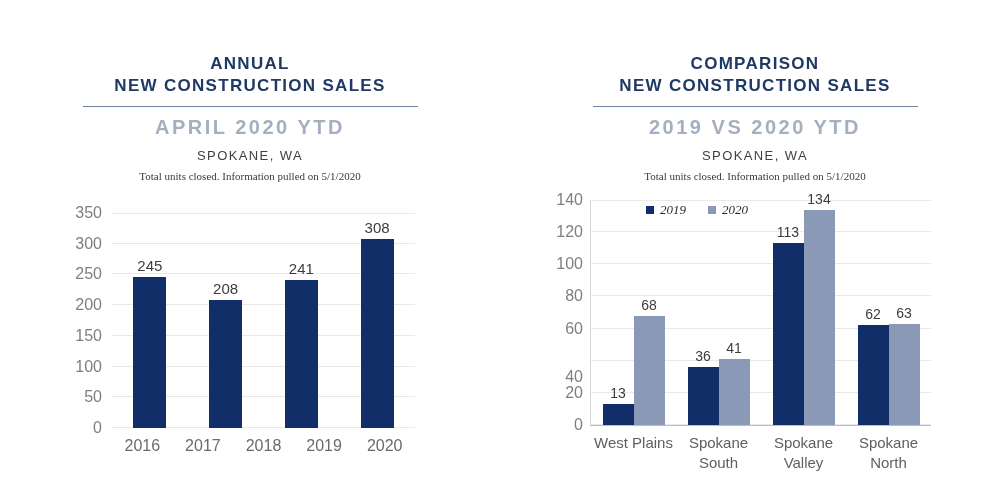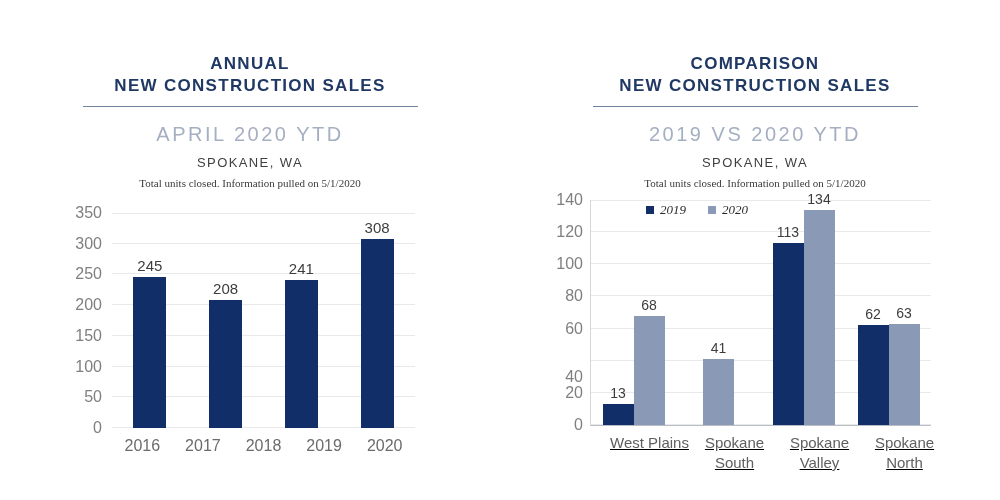--- a/index.html
+++ b/index.html
@@ -9,21 +9,21 @@
   }
 
   
   .hdr { position:absolute; top:53px; text-align:center; }
   #hdr1 { left:40px;  width:420px; }
   #hdr2 { left:545px; width:420px; }
   .chart-title { color:#1f3864; font-size:17px; font-weight:bold; letter-spacing:1.3px; line-height:22px; }
   .rule { height:1px; background:#72839f; margin:9px auto 0 auto; }
   #hdr1 .rule { width:335px; }
   #hdr2 .rule { width:325px; }
-  .subtitle { margin-top:16px; font-size:20px; font-weight:normal; letter-spacing:2.5px; color:#a5afc2;text-align:center; }
+  .subtitle { margin-top:9px; font-size:20px; font-weight:bold; letter-spacing:2.5px; color:#a5afc2;text-align:center; }
   .location { margin-top:9px; font-size:13px; letter-spacing:1.4px; color:#3f3f3f; }
   .note { margin-top:7px; font-size:11px; font-family:"Liberation Serif", serif; color:#3a3a3a; }
 
   
   .chart { position:absolute; }
   #chart1 { left:52px;  top:213px; width:420px; height:260px; }
   #chart2 { left:545px; top:200px; width:440px; height:280px; }
 
   .y-axis { position:absolute; top:0; left:0; }
   #chart1 .y-axis { width:50px; height:215px; }
@@ -42,21 +42,21 @@
   .bar-wrap { display:flex; flex-direction:column; align-items:center; justify-content:flex-end; }
   .bar-value { color:#3d3d3d; margin-bottom:3px; white-space:nowrap; }
   #chart1 .bar-value { font-size:15px; }
   #chart2 .bar-value { font-size:14px;text-align:right; }
   .bar { display:block; }
   #chart1 .bar { width:33px; }
   #chart2 .bar { width:31px; }
 
   .x-labels { position:absolute; display:flex; }
   #chart1 .x-labels { left:60px; top:223px; width:303px; }
-  #chart2 .x-labels { left:62px; top:233px; width:340px;text-decoration:underline; }
+  #chart2 .x-labels { left:46px; top:233px; width:340px; }
   .x-label { flex:1; text-align:center; color:#6b6b6b; font-size:16px; line-height:20px; white-space:pre-line; }
   #chart2 .x-label { font-size:15px; color:#5f5f5f; }
 
   .legend { position:absolute; left:55px; top:2px; display:flex; gap:22px; align-items:center; z-index:3; }
   .legend-item { display:flex; align-items:center; }
   .swatch { width:8px; height:8px; display:inline-block; margin-right:6px; }
   .legend-label { font-family:"Liberation Serif", serif; font-style:italic; font-size:13px; color:#2b2b2b; }
 </style>
 </head>
 <body>
@@ -169,20 +169,24 @@
               <div class="bar-value">13</div>
               <div class="bar" style="height: 21px; background: rgb(17, 46, 104);"></div>
             </div>
             <div class="bar-wrap">
               <div class="bar-value">68</div>
               <div class="bar" style="height: 109px; background: rgb(138, 154, 182);"></div>
             </div>
           </div>
           <div class="slot">
             <div class="bar-wrap">
+              <div class="bar-value">36</div>
+              <div class="bar" style="height: 58px; background: rgb(17, 46, 104);"></div>
+            </div>
+            <div class="bar-wrap">
               <div class="bar-value">41</div>
               <div class="bar" style="height: 66px; background: rgb(138, 154, 182);"></div>
             </div>
           </div>
           <div class="slot">
             <div class="bar-wrap">
               <div class="bar-value">113</div>
               <div class="bar" style="height: 182px; background: rgb(17, 46, 104);"></div>
             </div>
             <div class="bar-wrap">

